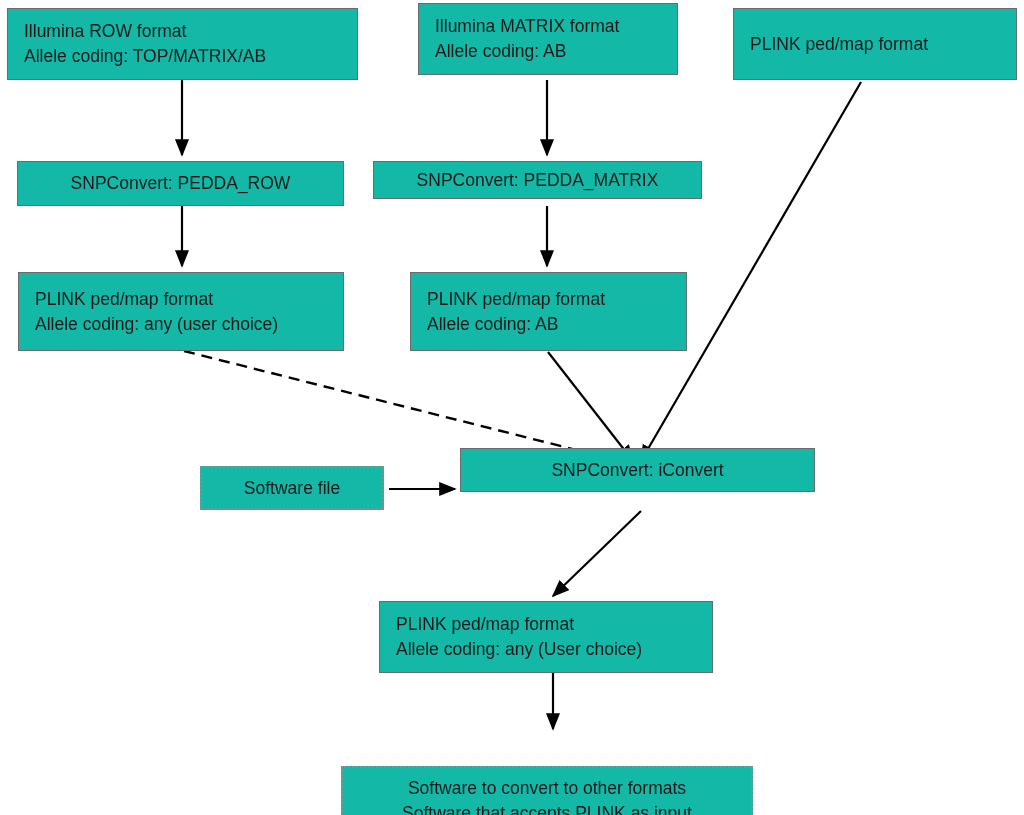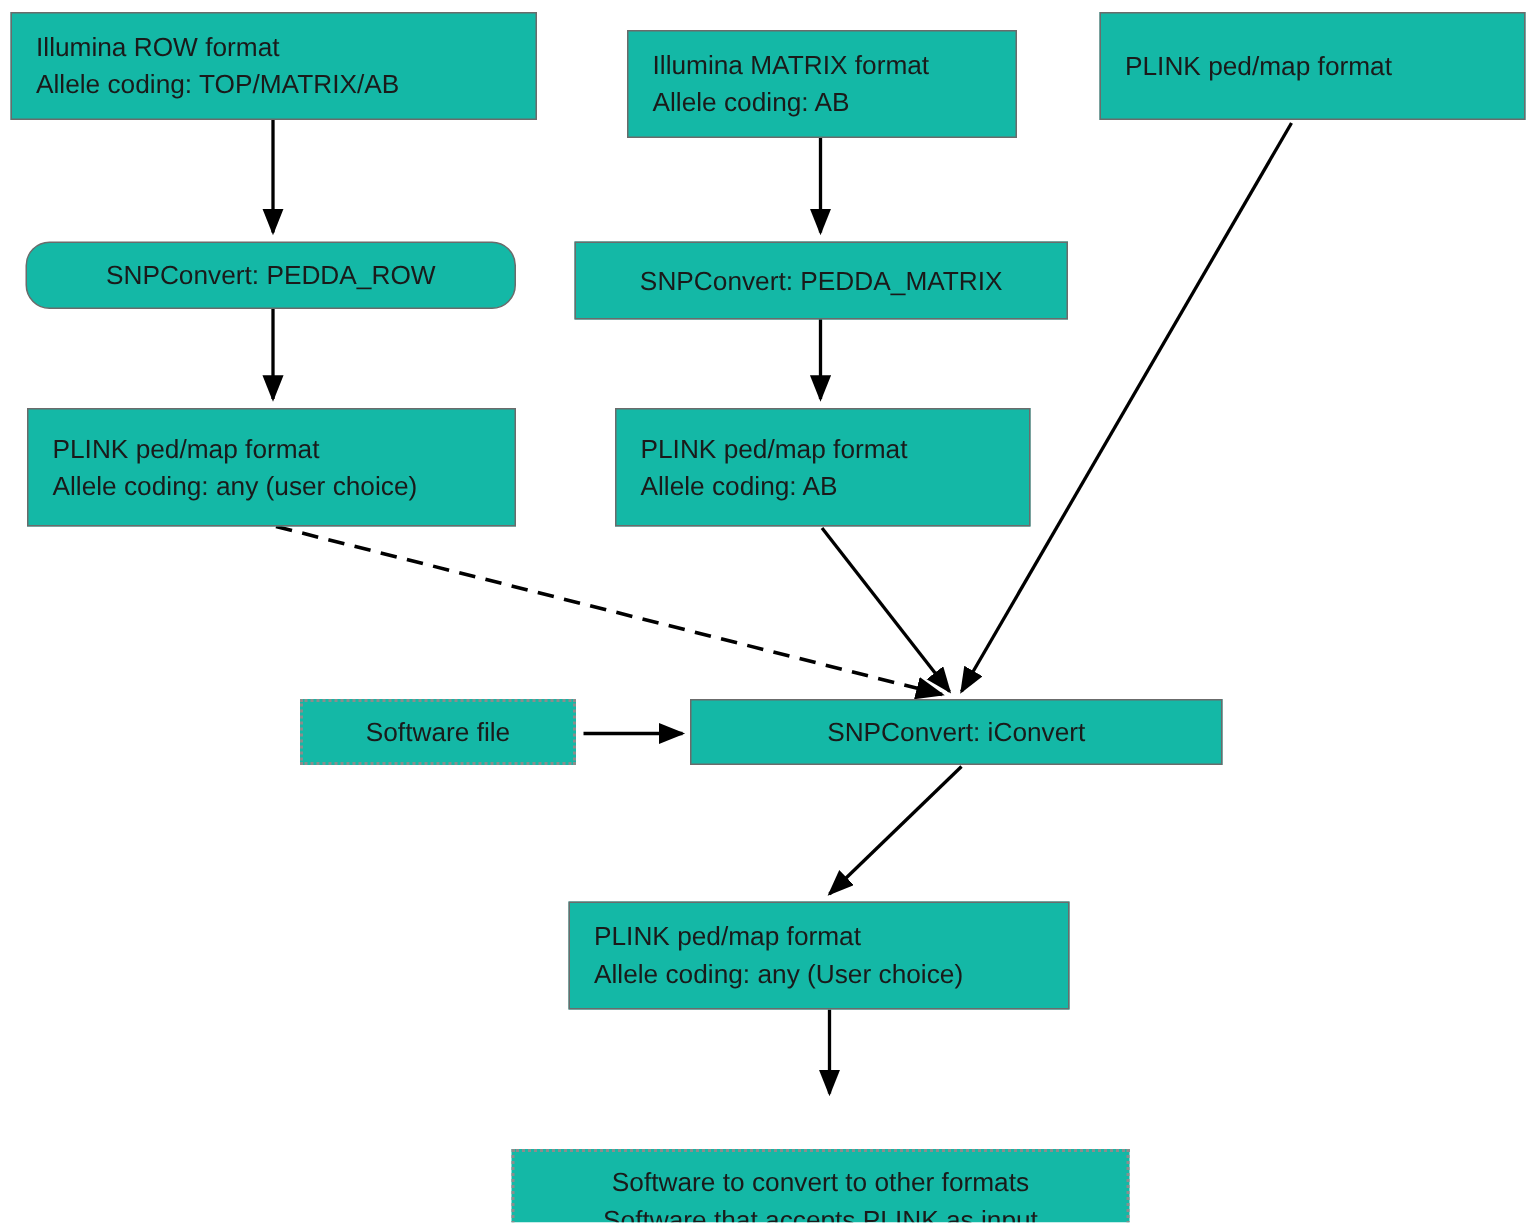--- a/index.html
+++ b/index.html
@@ -85,52 +85,52 @@
     <line x1="641" y1="511" x2="553" y2="596" stroke="#000000" stroke-width="2.2" marker-end="url(#arrowhead)"></line>
 
     <line x1="553" y1="673" x2="553" y2="729" stroke="#000000" stroke-width="2.2" marker-end="url(#arrowhead)"></line>
   </svg>
 
   <div class="node solid align-left" style="left:7px; top:8px; width:351px; height:72px;">
     <div class="line">Illumina ROW format</div>
     <div class="line">Allele coding: TOP/MATRIX/AB</div>
   </div>
 
-  <div class="node solid align-left" style="left:418px; top:20px; width:260px; height:72px;">
+  <div class="node solid align-left" style="left:418px; top:3px; width:260px; height:72px;">
     <div class="line">Illumina MATRIX format</div>
     <div class="line">Allele coding: AB</div>
   </div>
 
   <div class="node solid align-left" style="left:733px; top:8px; width:284px; height:72px;">
     <div class="line">PLINK ped/map format</div>
   </div>
 
-  <div class="node solid align-center" style="left:17px; top:161px; width:327px; height:45px;border-radius:16px;">
+  <div class="node solid align-center" style="left:17px; top:161px; width:327px; height:45px;">
     <div class="line">SNPConvert: PEDDA_ROW</div>
   </div>
 
-  <div class="node solid align-center" style="left:383px; top:161px; width:329px; height:52px;">
+  <div class="node solid align-center" style="left:373px; top:161px; width:329px; height:38px;">
     <div class="line">SNPConvert: PEDDA_MATRIX</div>
   </div>
 
   <div class="node solid align-left" style="left:18px; top:272px; width:326px; height:79px;">
     <div class="line">PLINK ped/map format</div>
     <div class="line">Allele coding: any (user choice)</div>
   </div>
 
   <div class="node solid align-left" style="left:410px; top:272px; width:277px; height:79px;">
     <div class="line">PLINK ped/map format</div>
     <div class="line">Allele coding: AB</div>
   </div>
 
   <div class="node dotted align-center" style="left:200px; top:466px; width:184px; height:44px;">
     <div class="line">Software file</div>
   </div>
 
-  <div class="node solid align-center" style="left:460px; top:466px; width:355px; height:44px;">
+  <div class="node solid align-center" style="left:460px; top:448px; width:355px; height:44px;">
     <div class="line">SNPConvert: iConvert</div>
   </div>
 
   <div class="node solid align-left" style="left:379px; top:601px; width:334px; height:72px;">
     <div class="line">PLINK ped/map format</div>
     <div class="line">Allele coding: any (User choice)</div>
   </div>
 
   <div class="node dotted align-center" style="left:341px; top:766px; width:412px; height:70px;">
     <div class="line">Software to convert to other formats</div>

